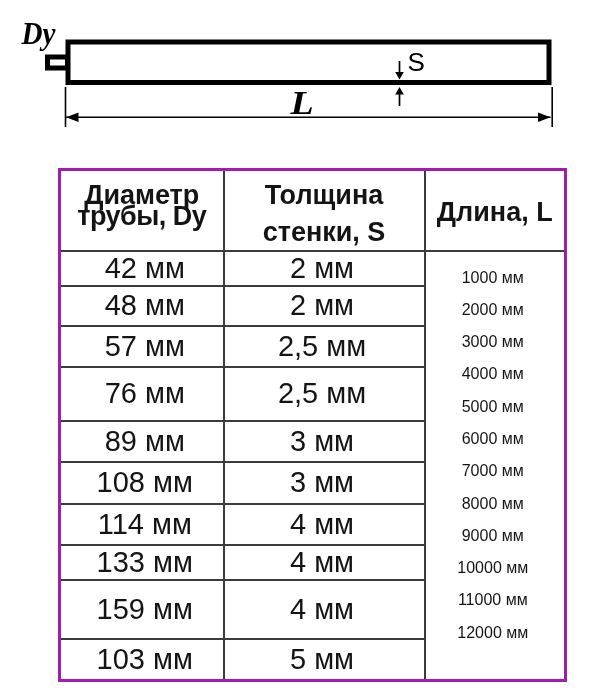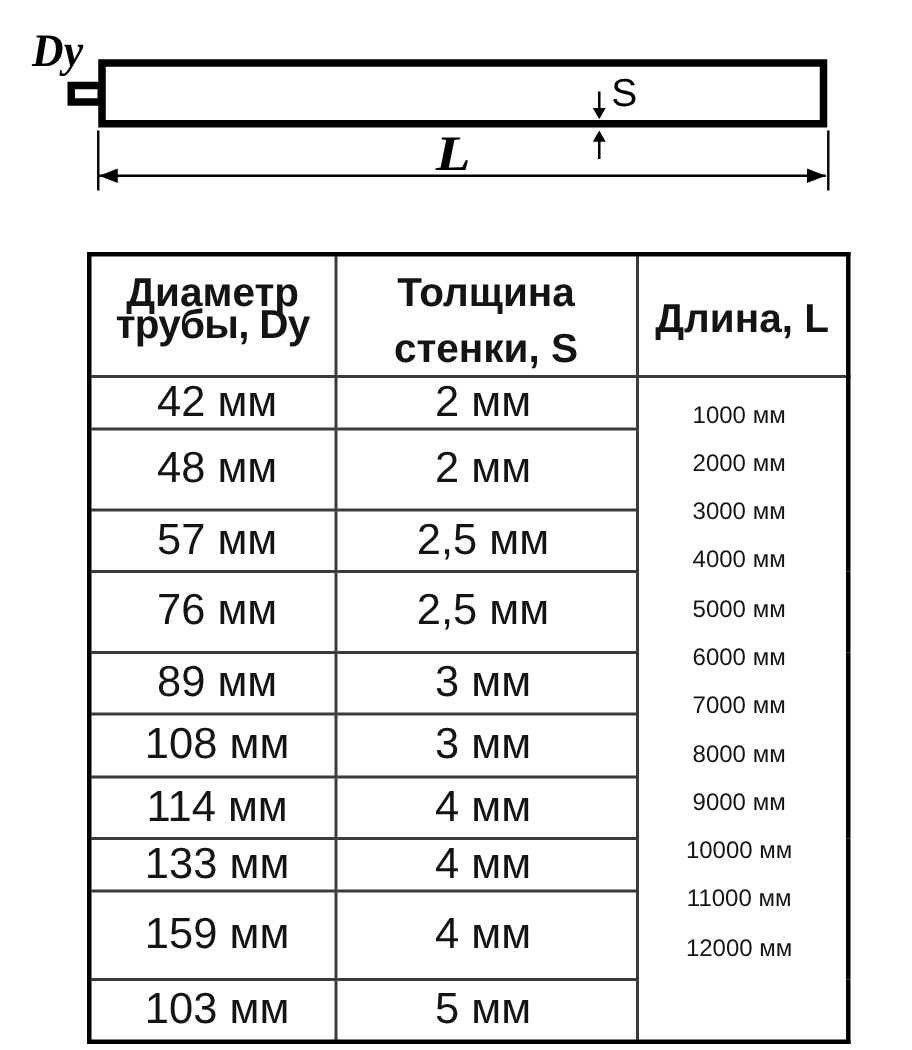--- a/index.html
+++ b/index.html
@@ -1,18 +1,18 @@
 <!DOCTYPE html>
 <html><head>
 <meta charset="utf-8">
 <style>
   html,body{margin:0;padding:0;background:#ffffff;}
   body{width:608px;height:700px;position:relative;font-family:"Liberation Sans",sans-serif;overflow:hidden;}
   .tblwrap{position:absolute;left:58px;top:168px;}
-  table{border-collapse:collapse;table-layout:fixed;border:3px solid #000000;}
+  table{border-collapse:collapse;table-layout:fixed;border:3px solid #a21caf;}
   td{border:2px solid #3b3b3b;text-align:center;vertical-align:middle;color:#141414;padding:0;}
   .hd{font-weight:bold;font-size:27px;line-height:27px;position:relative;}
   .hd div{position:absolute;left:0;right:0;}
   .dt{font-size:29px;}
   td.dt:first-child{padding-left:6px;}
   tr td.dt + td.dt{padding-right:4px;}
   .len{font-size:16px;line-height:32.3px;vertical-align:top;padding-top:10px;padding-right:4px;}
 </style>
 </head>
 <body>
@@ -74,21 +74,21 @@
           </td>
   </tr>
 
   <tr style="height:25px">
           <td class="dt">42 мм</td>
           <td class="dt">2 мм</td>
 
     <td class="len" rowspan="10">1000 мм<br>2000 мм<br>3000 мм<br>4000 мм<br>5000 мм<br>6000 мм<br>7000 мм<br>8000 мм<br>9000 мм<br>10000 мм<br>11000 мм<br>12000 мм</td>
   </tr>
 
-  <tr style="height:54px">
+  <tr style="height:40px">
           <td class="dt">48 мм</td>
           <td class="dt">2 мм</td>
         </tr>
 
   <tr style="height:41.4px">
           <td class="dt">57 мм</td>
           <td class="dt">2,5 мм</td>
         </tr>
 
   <tr style="height:54px">

